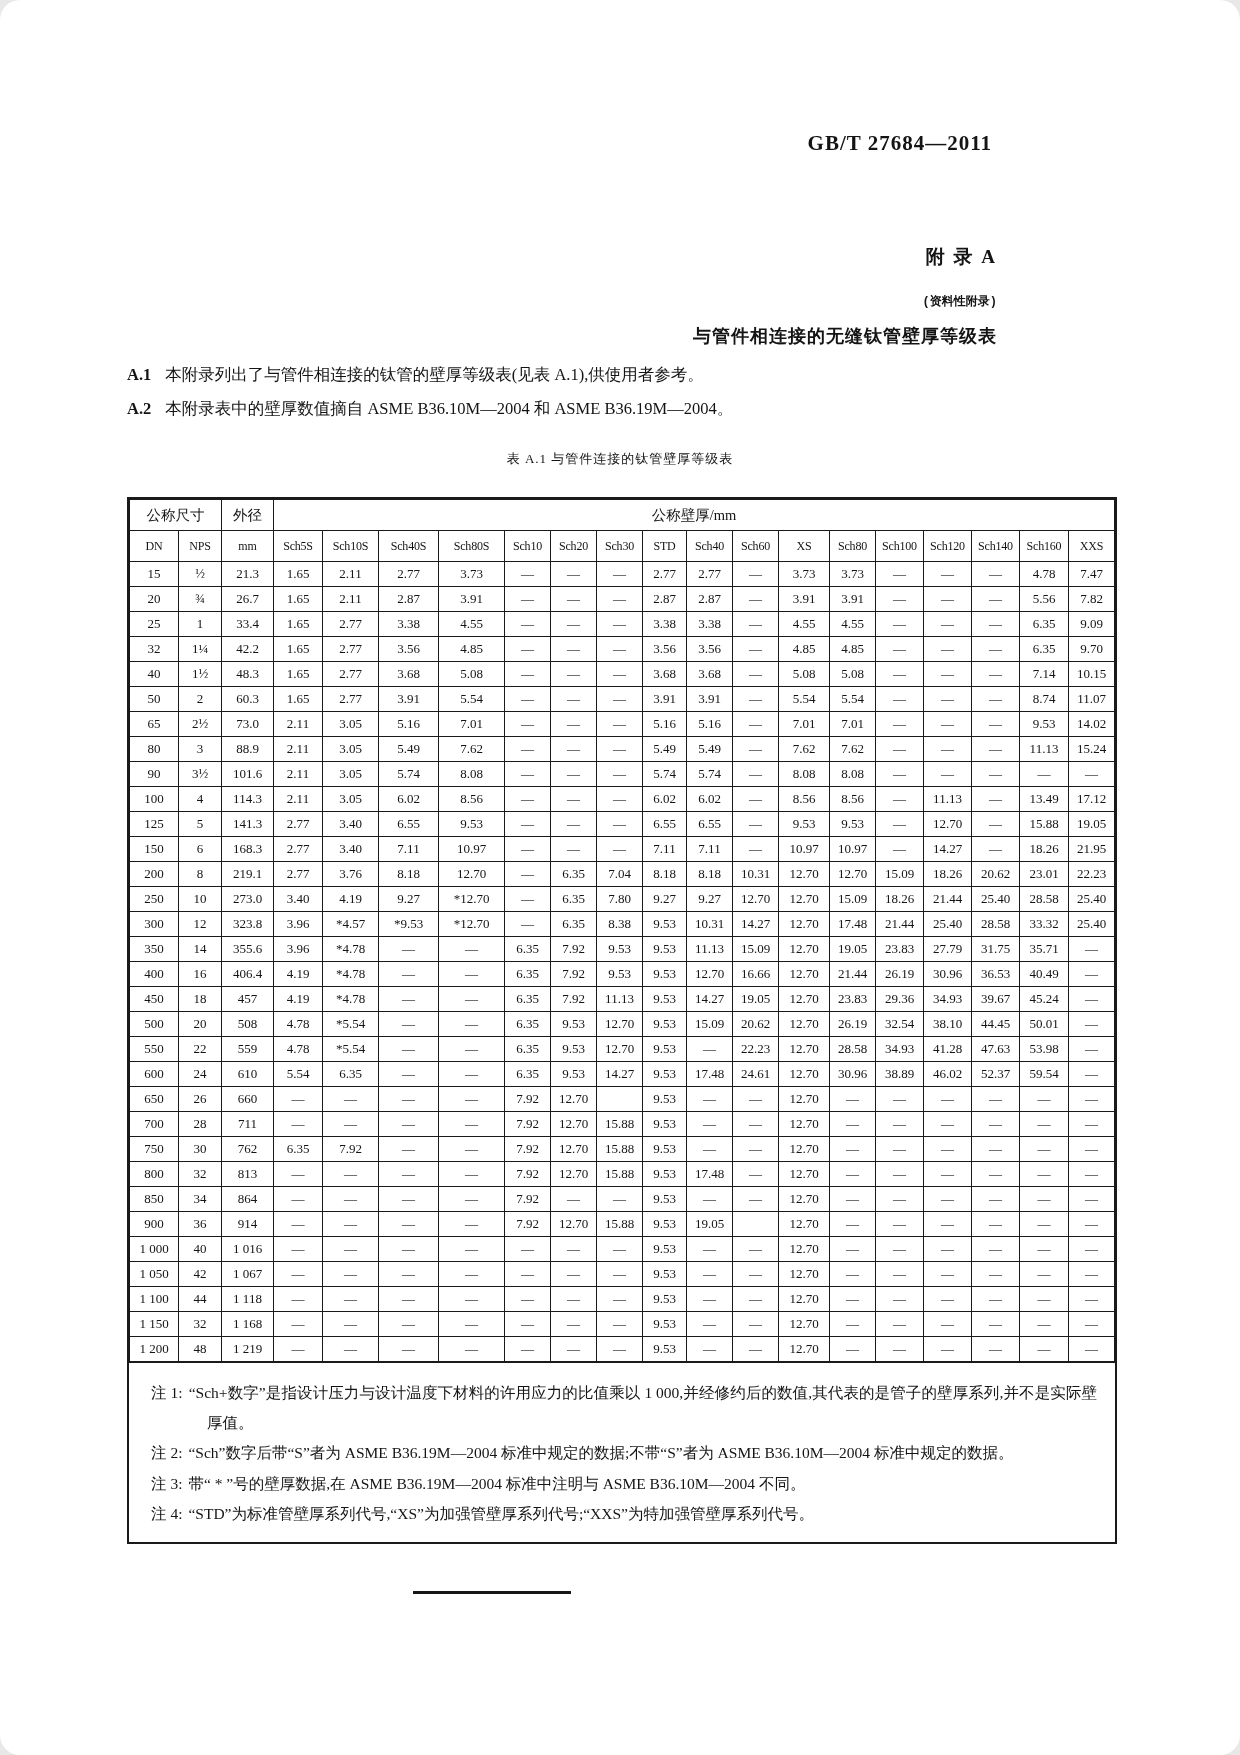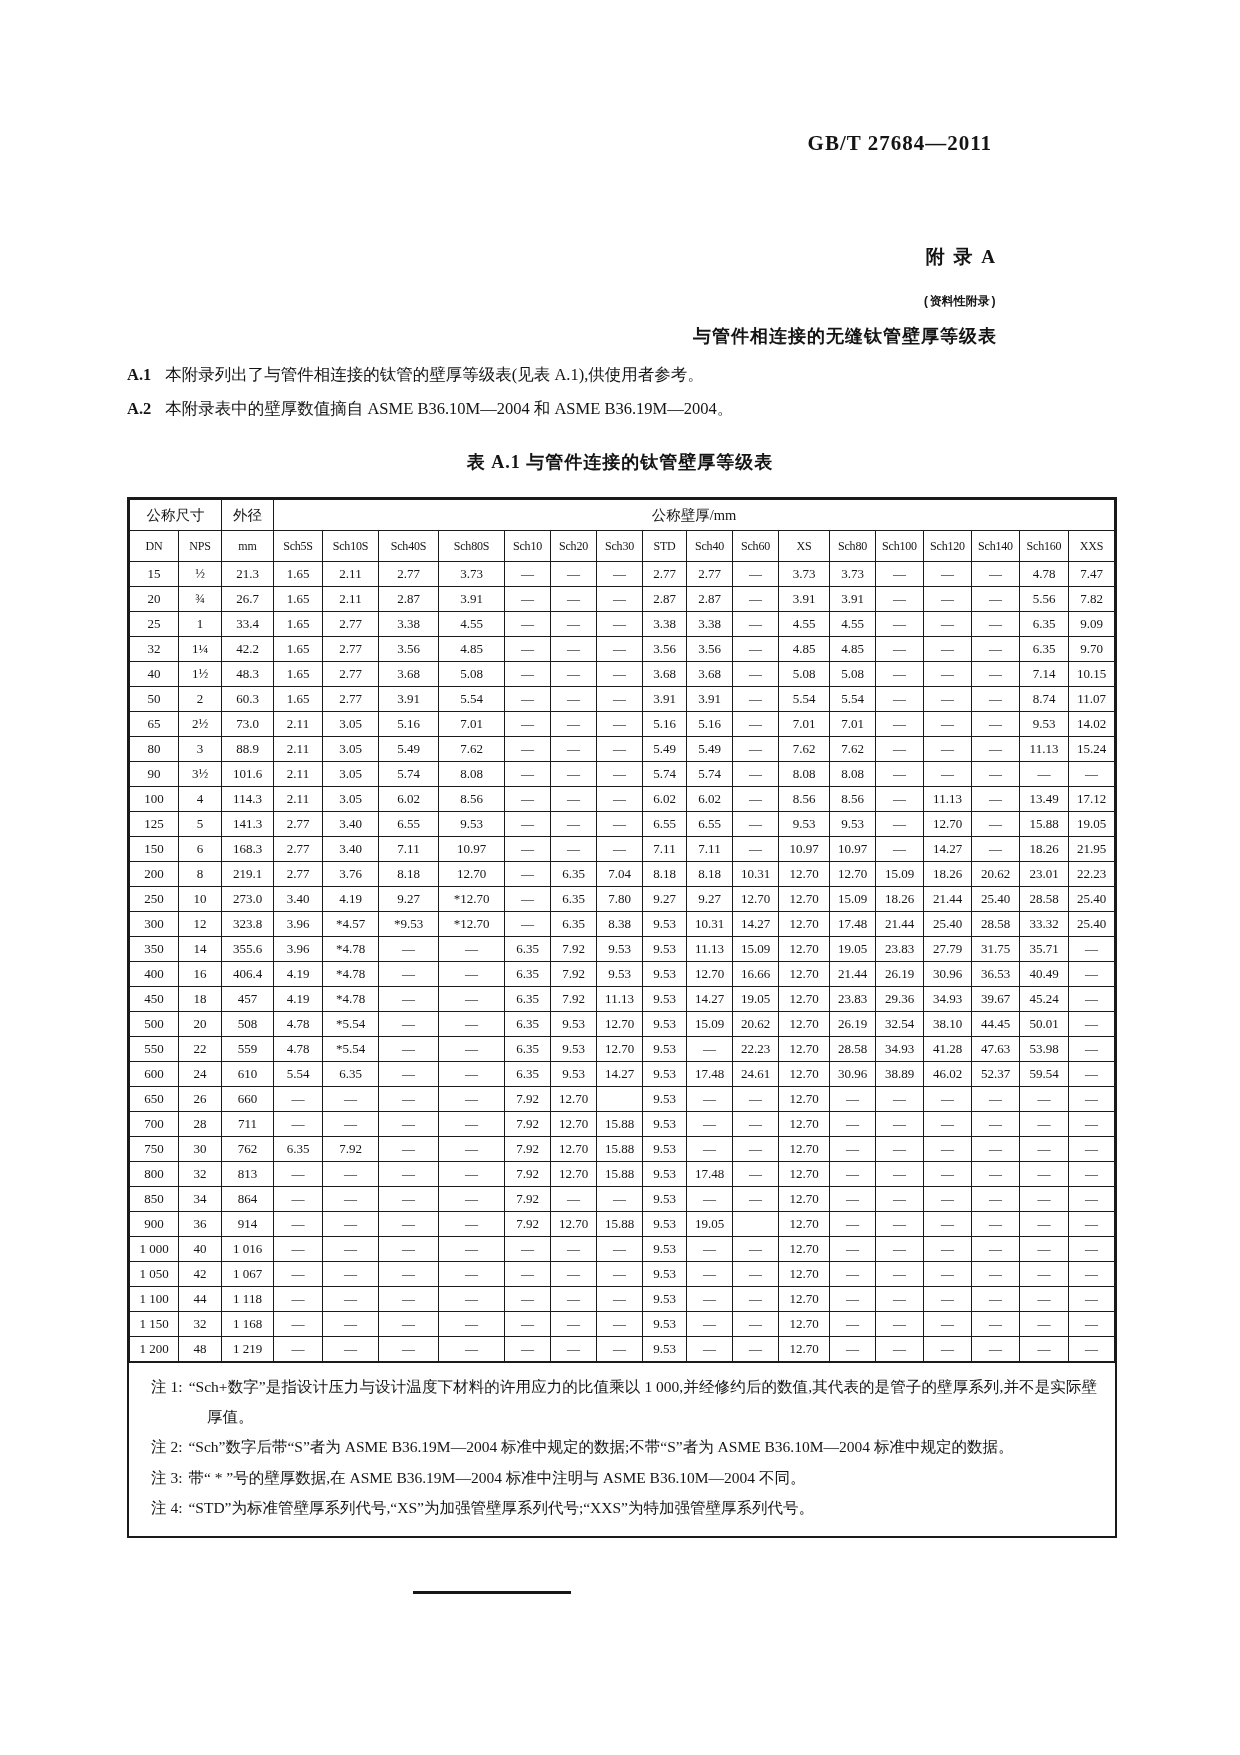--- a/index.html
+++ b/index.html
@@ -1,44 +1,45 @@
 <!DOCTYPE html>
 <html><head>
 <meta charset="utf-8">
 <style>
   html,body { margin:0; padding:0; background:#e8e8e8; }
   .page {
     position:relative; width:1240px; height:1755px; margin:0 auto;
     background:#ffffff; color:#141414;
     font-family:"Liberation Serif","DejaVu Serif",serif;
     overflow:hidden;
+    border-radius:20px;
   }
   .doc-number {
     position:absolute; top:131px; left:0; width:992px;
     text-align:right; font-weight:bold; font-size:21px; letter-spacing:1px;
   }
   .titles { position:absolute; top:244px; left:127px; width:870px; text-align:right; }
   .titles .t1 { font-size:19px; font-weight:bold; letter-spacing:2px; }
   .titles .t2 { font-size:12px; font-weight:bold; margin-top:23px;font-family:Liberation Mono, monospace; }
   .titles .t3 { font-size:18px; font-weight:bold; margin-top:14px; letter-spacing:1px; }
   .para { position:absolute; left:127px; width:900px; font-size:16.5px; white-space:nowrap; }
   .para .plabel { font-weight:bold; margin-right:14px; }
   .para1 { top:364px; }
   .para2 { top:398px; }
   .caption { position:absolute; top:450px; left:127px; width:986px; text-align:center;
-             font-weight:bold; font-size:18px; letter-spacing:1px; }
+             font-weight:normal; font-size:13px; letter-spacing:1px; }
   .table-wrap { position:absolute; top:497px; left:127px; width:986px;
                 border:2px solid #1a1a1a; }
   table { border-collapse:collapse; width:100%; table-layout:fixed; }
   th,td { border:1px solid #1a1a1a; text-align:center; padding:0;
           overflow:hidden; white-space:nowrap; font-weight:normal; }
   tr.h1 th { height:30px; font-size:14.5px; }
   tr.h2 th { height:30px; font-size:12px; letter-spacing:-0.2px; }
   tbody td { height:24px; font-size:13px; }
-  .notes { border-top:1px solid #1a1a1a; padding:9px 18px 13px 22px;
+  .notes { border-top:1px solid #1a1a1a; padding:15px 18px 13px 22px;
            font-size:15.5px; line-height:1.95; text-align:justify; }
   .note { padding-left:56px; text-indent:-56px; }
   .note .nlabel { margin-right:6px; }
   .end-line { position:absolute; top:1591px; left:413px; width:158px; height:3px;
               background:#161616; }
 </style>
 </head>
 <body>
 
 <div class="page">

